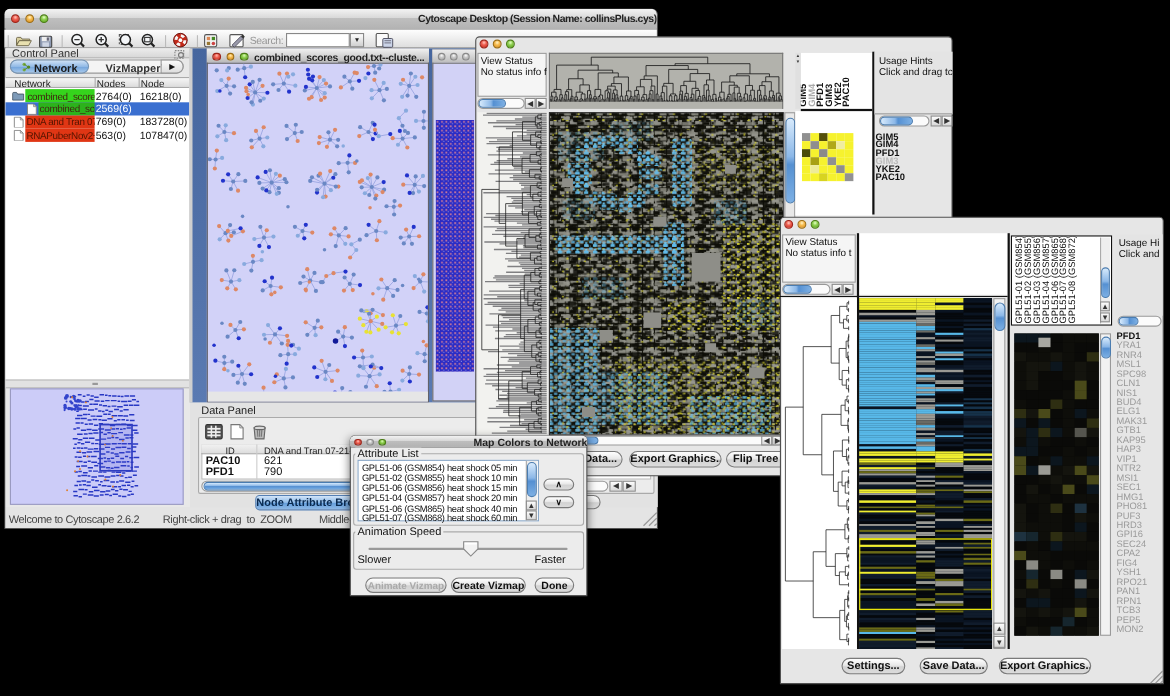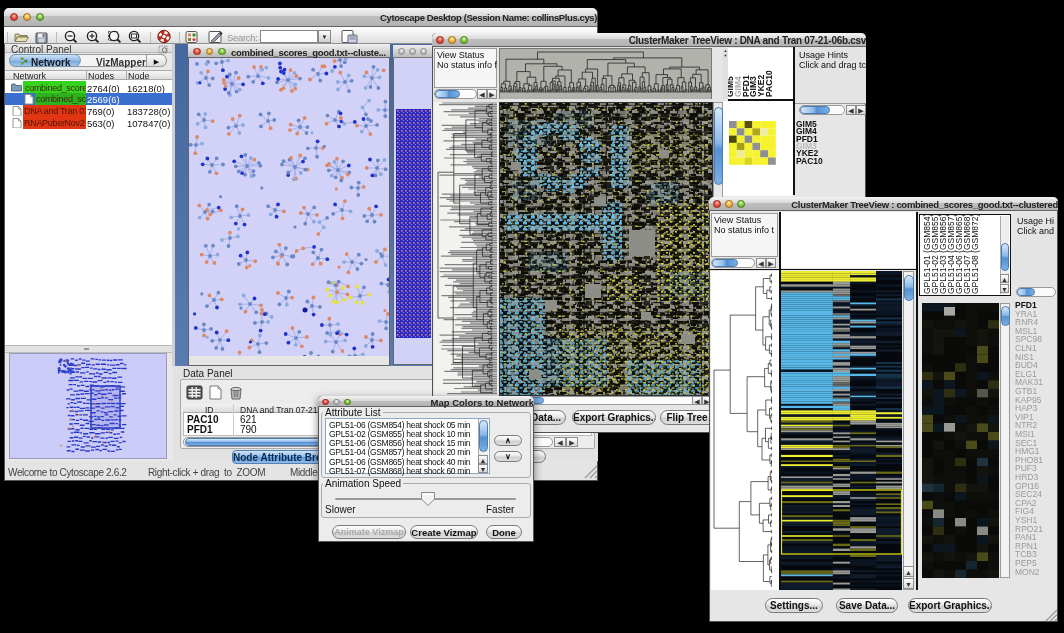--- a/index.html
+++ b/index.html
@@ -1090,23 +1090,20 @@
     <div class="sb" style="left:183px;top:437px;width:370px;height:10px"></div>
     <div class="th" style="left:185px;top:438px;width:235px;height:8px"></div>
     <div class="sbb" style="left:554px;top:437px;width:12px;height:10px;line-height:10px">◀</div>
     <div class="sbb" style="left:566px;top:437px;width:12px;height:10px;line-height:10px">▶</div>
     <div class="abs" style="left:232px;top:450px;width:96px;height:14px;background:linear-gradient(#cfe4fa,#92bce8 48%,#629ddb 52%,#8fb9e6);border:1px solid #5580b5;border-radius:4px;font-size:10px;font-weight:bold;color:#0a2a50;text-align:center;line-height:13px;white-space:nowrap;overflow:hidden">Node Attribute Browser</div>
     <div class="pill" style="left:516px;top:450px;width:30px;height:13px;font-size:10px;line-height:12px">r</div>
     <svg class="abs" style="left:583px;top:464px" width="15" height="15">
       <path d="M14 2 L2 14 M14 7 L7 14 M14 12 L12 14" stroke="#999" stroke-width="1.2"></path>
     </svg>
     <div class="abs" style="left:432px;top:33px;width:434px;height:400px;background:#e6e6e6;border:1px solid #505050;border-radius:4px 4px 0 0"></div>
-    <div class="tbar abs" style="left:432px;top:33px;width:434px;height:14px">
-      <div class="ttext" style="margin-top:2px;font-size:10px;letter-spacing:-0.3px">ClusterMaker TreeView : DNA and Tran 07-21-06b.csv</div>
-    </div>
     <div class="lt red abs" style="left:436px;top:36px;width:7.5px;height:7.5px"></div>
     <div class="lt org abs" style="left:448px;top:36px;width:7.5px;height:7.5px"></div>
     <div class="lt grn abs" style="left:460px;top:36px;width:7.5px;height:7.5px"></div>
     <div class="pan" style="left:434px;top:48px;width:63px;height:40px;background:#f5f5f5"></div>
     <div class="abs t9" style="left:437px;top:50px;">View Status<br>No status info f</div>
     <div class="sb" style="left:434px;top:89px;width:43px;height:10px;border-radius:5px"></div>
     <div class="thv" style="left:435px;top:90px;width:25px;height:8px"></div>
     <div class="sbb" style="left:477px;top:89px;width:10px;height:10px;line-height:10px">◀</div>
     <div class="sbb" style="left:487px;top:89px;width:10px;height:10px;line-height:10px">▶</div>
     <div class="abs" style="left:499px;top:48px;width:213px;height:51px;background:#b2b2ac;border:1px solid #777;border-bottom:none"></div>
@@ -1283,23 +1280,20 @@
     <div class="abs" style="left:796px;top:148.2px;font-size:8.5px;font-weight:bold;color:#111">YKE2</div>
     <div class="abs" style="left:796px;top:155.5px;font-size:8.5px;font-weight:bold;color:#111">PAC10</div>
     <div class="sb" style="left:499px;top:396px;width:213px;height:9px;border-radius:4.5px"></div>
     <div class="thv" style="left:500px;top:397px;width:44px;height:7px"></div>
     <div class="sbb" style="left:692px;top:396px;width:10px;height:9px;line-height:9px">◀</div>
     <div class="sbb" style="left:702px;top:396px;width:10px;height:9px;line-height:9px">▶</div>
     <div class="pill" style="left:500px;top:410px;width:66px;height:15px;font-size:10px;line-height:14px">Save Data...</div>
     <div class="pill" style="left:572px;top:410px;width:84px;height:15px;font-size:10px;line-height:14px">Export Graphics...</div>
     <div class="pill" style="left:660px;top:410px;width:70px;height:15px;font-size:10px;line-height:14px">Flip Tree No</div>
     <div class="abs" style="left:709px;top:197px;width:349px;height:425px;background:#e6e6e6;border:1px solid #505050;border-radius:4px 4px 0 0"></div>
-    <div class="tbar abs" style="left:709px;top:197px;width:349px;height:14px">
-      <div class="ttext" style="margin-top:2px;margin-left:42px;font-size:9.5px;letter-spacing:-0.3px">ClusterMaker TreeView : combined_scores_good.txt--clustered</div>
-    </div>
     <div class="lt red abs" style="left:713px;top:200px;width:7.5px;height:7.5px"></div>
     <div class="lt org abs" style="left:725px;top:200px;width:7.5px;height:7.5px"></div>
     <div class="lt grn abs" style="left:737px;top:200px;width:7.5px;height:7.5px"></div>
     <div class="pan" style="left:711px;top:213px;width:67px;height:44px;background:#f5f5f5"></div>
     <div class="abs t9" style="left:714px;top:215px;">View Status<br>No status info t</div>
     <div class="sb" style="left:711px;top:258px;width:44px;height:10px;border-radius:5px"></div>
     <div class="thv" style="left:712px;top:259px;width:26px;height:8px"></div>
     <div class="sbb" style="left:756px;top:258px;width:10px;height:10px;line-height:10px">◀</div>
     <div class="sbb" style="left:766px;top:258px;width:10px;height:10px;line-height:10px">▶</div>
     <div class="abs" style="left:780px;top:212px;width:136px;height:56px;background:#fff"></div>

